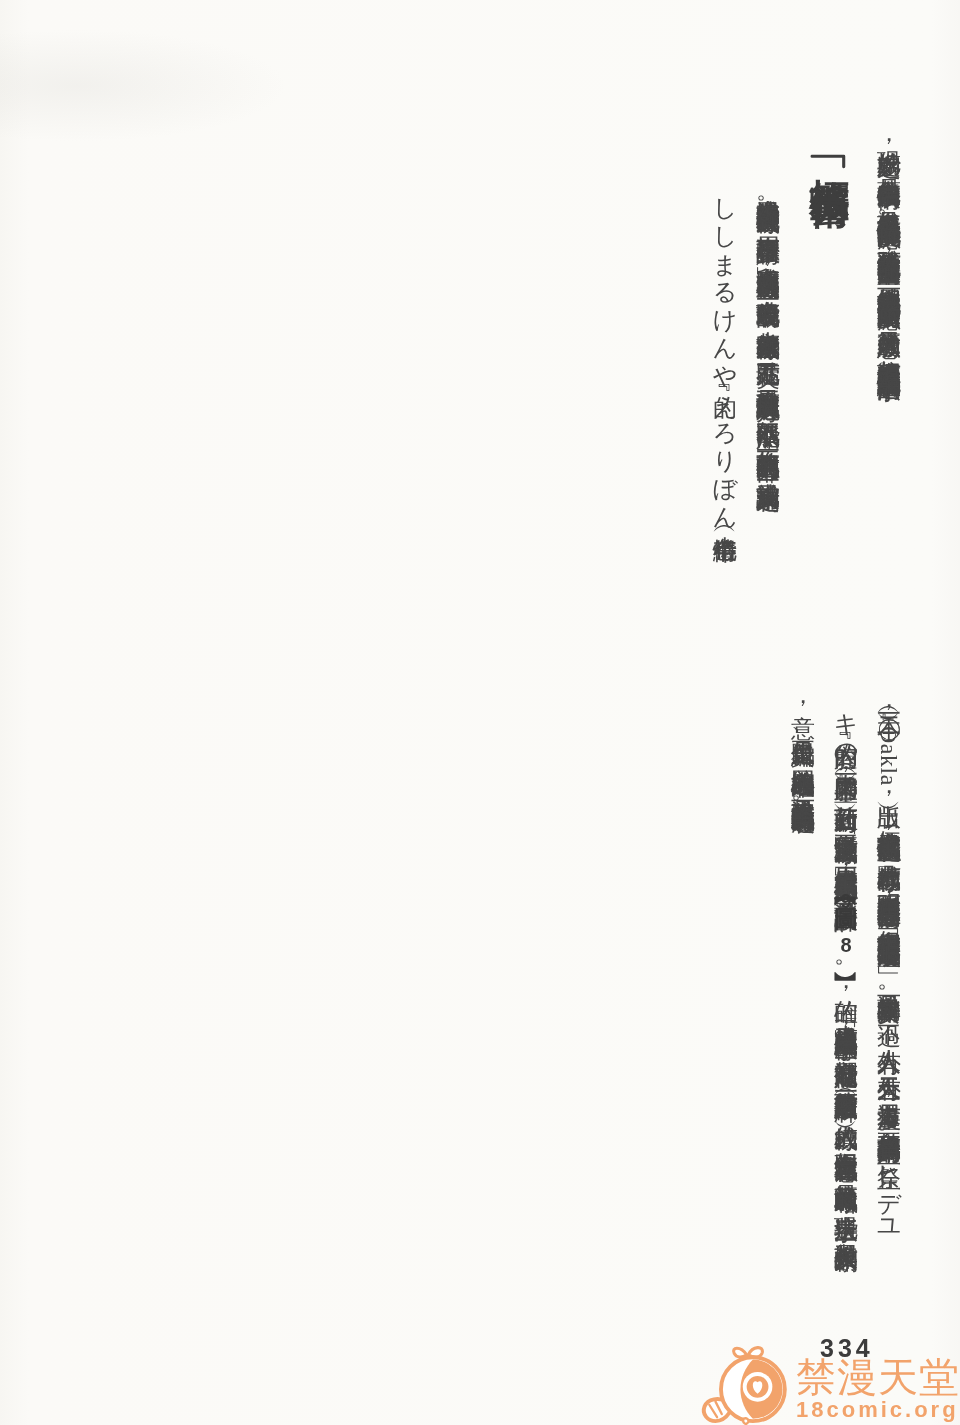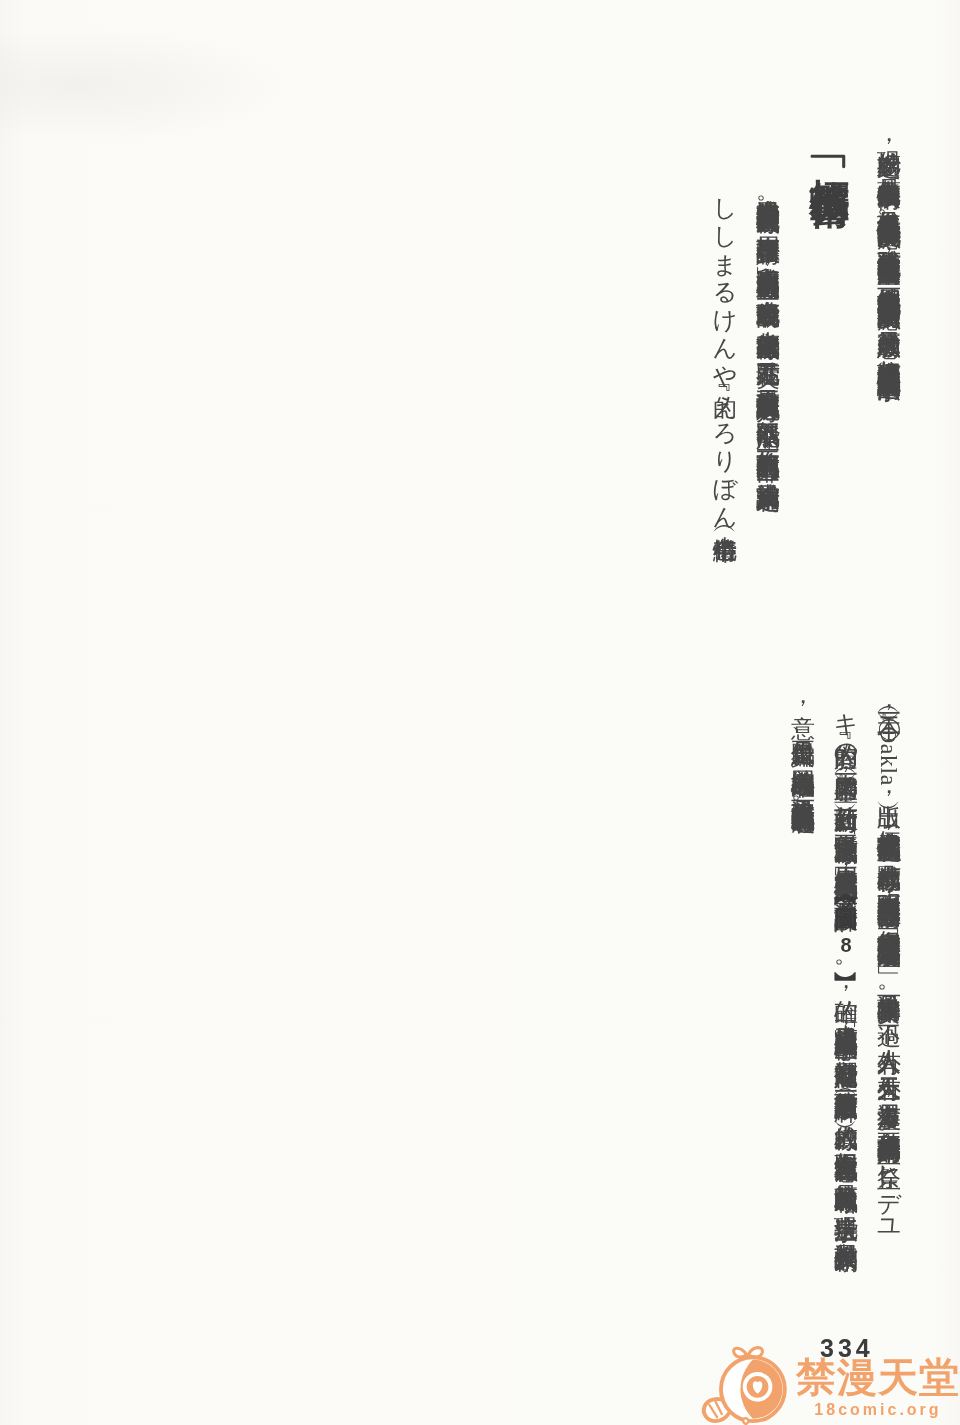--- a/index.html
+++ b/index.html
@@ -73,34 +73,33 @@
     width: 262px;
     height: 81px;
     display: flex;
     align-items: flex-start;
   }
   .mascot { width: 102px; height: 81px; flex: 0 0 auto; }
   .wm-text { margin-left: -4px; padding-top: 12px; }
   .wm-name {
     font-family: "Liberation Sans", "DejaVu Sans", sans-serif;
     font-size: 40px;
-    font-weight: 700;
+    font-weight: 400;
     letter-spacing: 1px;
     color: #f2a36b;
     line-height: 42px;
     white-space: nowrap;
   }
   .wm-url {
     font-family: "Liberation Sans", "DejaVu Sans", sans-serif;
-    font-size: 16px;
+    font-size: 22px;
     font-weight: 700;
     letter-spacing: 3px;
     color: #f2a36b;
     line-height: 24px;
-    text-align: center;
   }
 </style>
 </head>
 <body>
 
 <div class="page">
 
   <div class="band band-top">
     <p>現的精妙之處，是藉由在分鏡中畫出人物的表情，自然且直接地表現出該角色看見男性性器時小鹿亂撞的反應。雖然作者大可以普通地描寫陰莖從褲子裡彈出來的畫面，可他卻用一格分鏡就漂亮地表現出陰莖彈出的動作和主角看見該畫面時的反應，簡直是天才般的發想。相信今後還會出現更多將漫畫中所有要素都跟色情表現綑綁在一起的手法。</p>
     <h2 class="section-heading">「標籤藝術」</h2>

